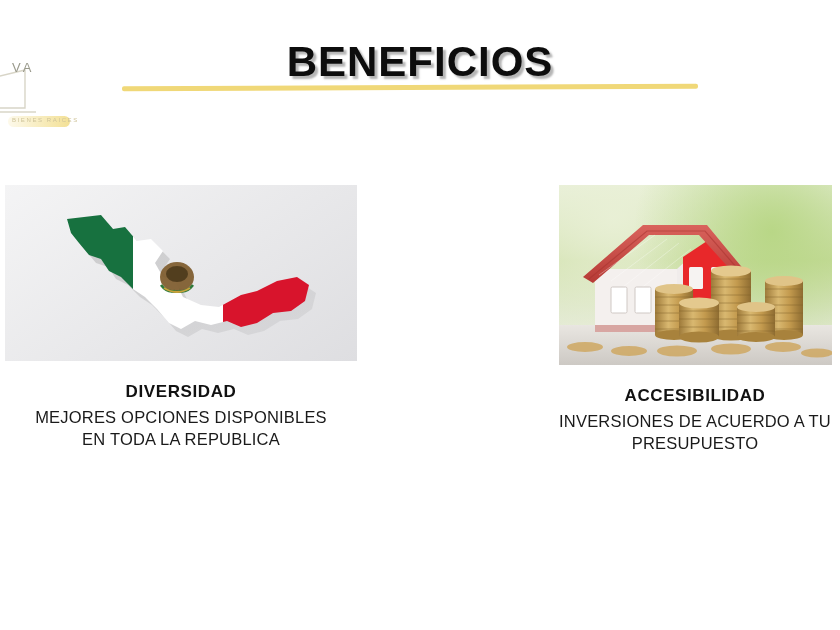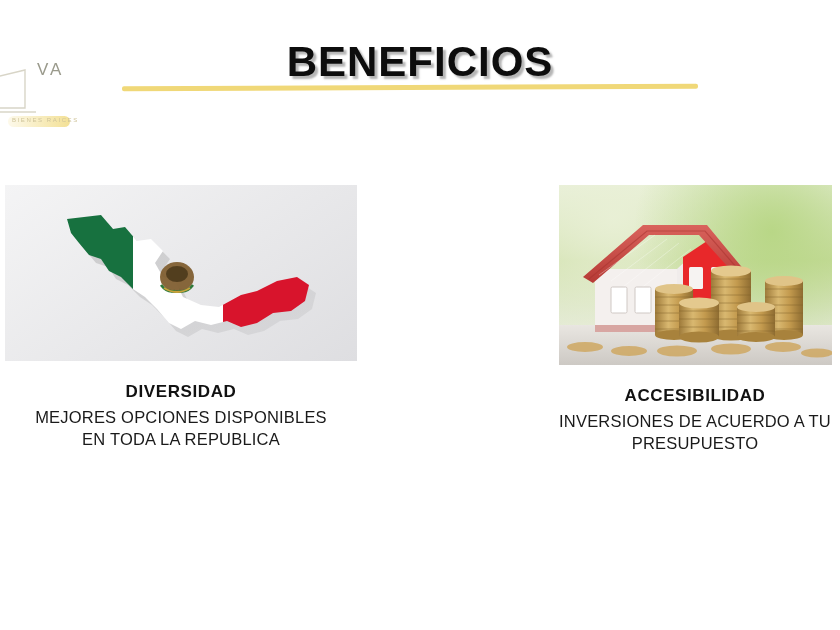--- a/index.html
+++ b/index.html
@@ -29,23 +29,23 @@
     position: absolute;
     left: -22px;
     top: 48px;
     width: 78px;
     height: 82px;
     opacity: 0.55;
   }
   .logo svg { display: block; }
   .logo-wordmark {
     position: absolute;
-    left: 37px;
+    left: 12px;
     top: 60px;
-    font-size: 17px;
+    font-size: 13px;
     letter-spacing: 3px;
     color: #9a9a8c;
     font-weight: 400;
   }
   .logo-swoosh {
     position: absolute;
     left: 8px;
     top: 116px;
     width: 62px;
     height: 11px;

